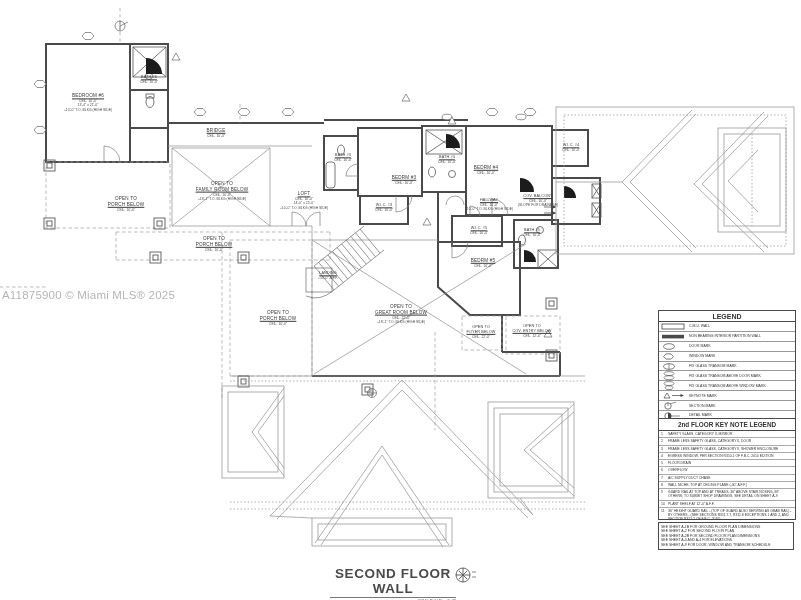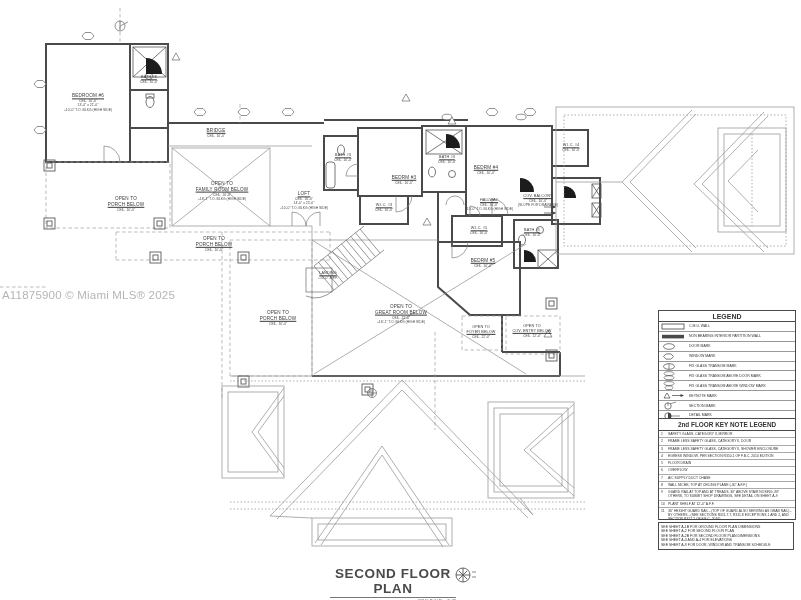--- a/index.html
+++ b/index.html
@@ -476,17 +476,17 @@
     <div class="nline">SEE SHEET A-1B FOR GROUND FLOOR PLAN DIMENSIONS</div>
     <div class="nline">SEE SHEET A-2 FOR SECOND FLOOR PLAN</div>
     <div class="nline">SEE SHEET A-2B FOR SECOND FLOOR PLAN DIMENSIONS</div>
     <div class="nline">SEE SHEET A-3 AND A-4 FOR ELEVATIONS</div>
     <div class="nline">SEE SHEET A-9 FOR DOOR, WINDOW AND TRANSOM SCHEDULE</div>
   </div>
 
   <div class="watermark">A11875900 © Miami MLS® 2025</div>
 
   <div class="titleblock">
-    <div class="tmain">SECOND FLOOR PLAN</div>
+    <div class="tmain">SECOND FLOOR WALL</div>
     <div class="tscale">SCALE 1/4" = 1'-0"</div>
   </div>
 
 </div>
 
 </body></html>

